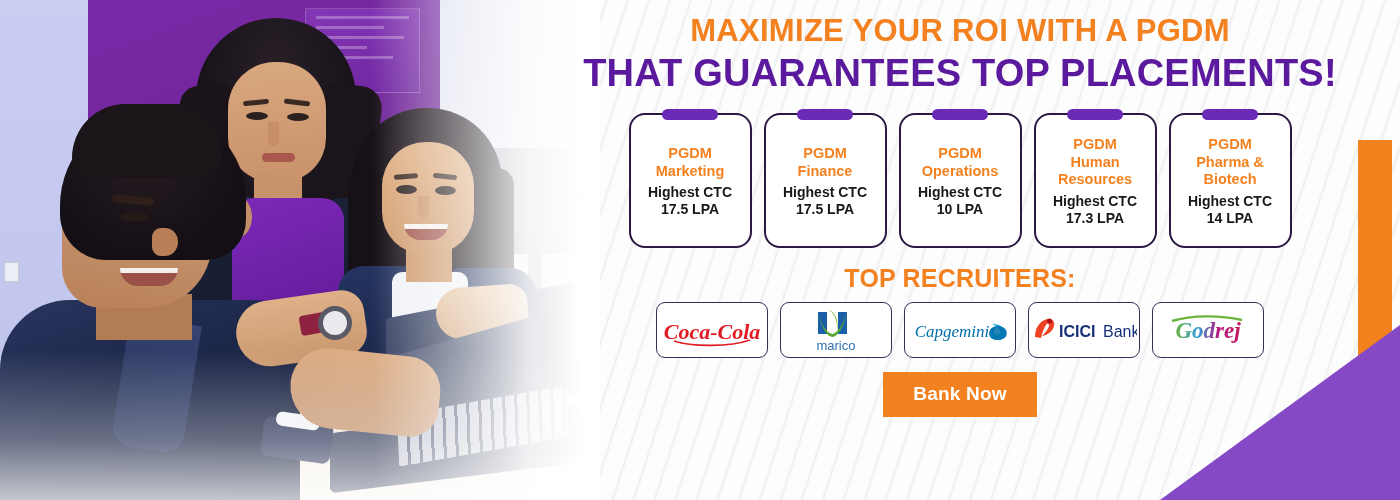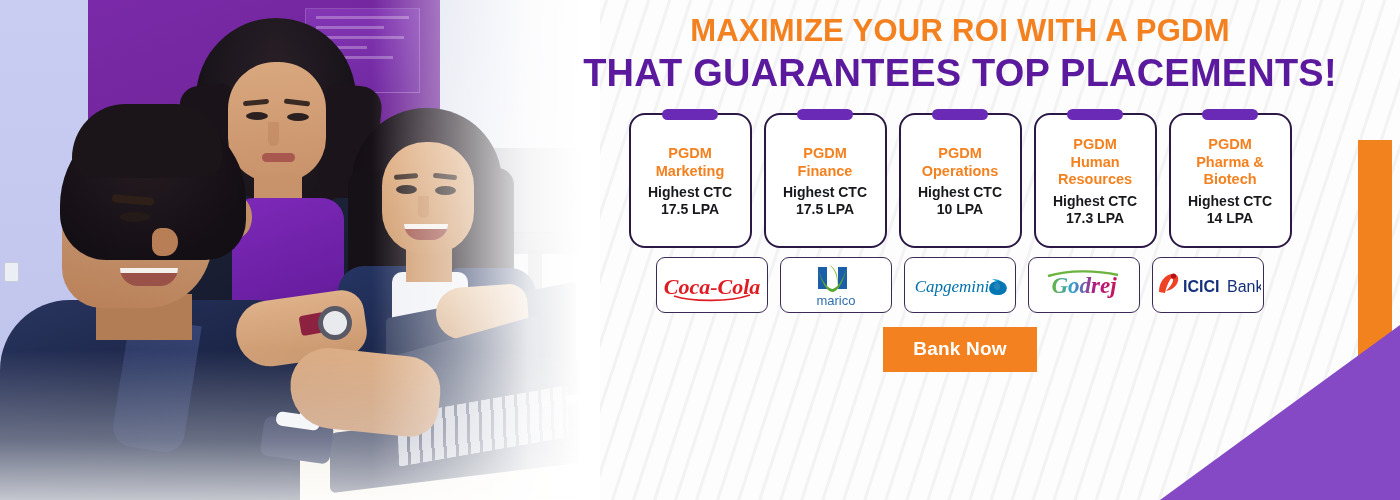--- a/index.html
+++ b/index.html
@@ -440,20 +440,21 @@
           <div>Biotech</div>
         </div>
         <div class="ctc">
           <div>Highest CTC</div>
           <div>14 LPA</div>
         </div>
       </div>
 
     </div>
 
+    <div class="recruiters-title">TOP RECRUITERS:</div>
 
     <div class="logos">
 
       <div class="logo">
         <svg width="100" height="44" viewBox="0 0 100 44">
           <text x="50" y="31" font-family="Liberation Serif, serif" font-size="22" font-style="italic" font-weight="bold" fill="#e11b22" text-anchor="middle">Coca-Cola</text>
           <path d="M12 33 C30 39 68 39 88 32" stroke="#e11b22" stroke-width="1.6" fill="none"></path>
         </svg>
       </div>
 
@@ -465,47 +466,47 @@
           <path d="M41 4 C47 8 50 16 49 26 C51 15 48 7 41 4 Z" fill="#7dbb34"></path>
           <text x="48" y="44" font-family="Liberation Sans, sans-serif" font-size="13" fill="#2f6fae" text-anchor="middle">marico</text>
         </svg>
       </div>
 
       <div class="logo">
         <svg width="104" height="40" viewBox="0 0 104 40">
           <text x="44" y="27" font-family="Liberation Serif, serif" font-size="17" font-style="italic" fill="#0070ad" text-anchor="middle">Capgemini</text>
           <path d="M84 14 C93 14 98 19 98 24 C98 28 94 30 89 30 C83 30 80 26 82 21 C83 18 86 16 89 17 C86 19 85 22 87 24 C89 26 92 25 92 22 C92 18 88 16 84 14 Z" fill="#12a0d7"></path>
           <ellipse cx="90" cy="23" rx="9" ry="7" fill="#0070ad" opacity="0.85"></ellipse>
+        </svg>
+      </div>
+
+      <div class="logo">
+        <svg width="106" height="34" viewBox="0 0 106 34">
+          <path d="M4 24 C4 13 11 6 18 6 C22 6 24 9 23 13 C22 18 17 22 11 23 C15 19 18 15 18 12 C18 10 16 10 15 12 C13 15 11 20 10 25 Z" fill="#ef4123"></path>
+          <circle cx="18.5" cy="8" r="2.6" fill="#b11116"></circle>
+          <text x="28" y="24" font-family="Liberation Sans, sans-serif" font-size="16" font-weight="bold" fill="#16307a">ICICI</text>
+          <text x="72" y="24" font-family="Liberation Sans, sans-serif" font-size="16" fill="#16307a">Bank</text>
         </svg>
       </div>
 
       <div class="logo">
         <svg width="100" height="42" viewBox="0 0 100 42">
           <defs>
             <linearGradient id="godrejGrad" x1="0" y1="0" x2="1" y2="0">
               <stop offset="0%" stop-color="#6cb33f"></stop>
               <stop offset="33%" stop-color="#2f9fd6"></stop>
               <stop offset="66%" stop-color="#b5197f"></stop>
               <stop offset="100%" stop-color="#c2185b"></stop>
             </linearGradient>
           </defs>
           <text x="50" y="29" font-family="Liberation Serif, serif" font-size="23" font-style="italic" font-weight="bold" fill="url(#godrejGrad)" text-anchor="middle">Godrej</text>
           <path d="M14 12 C34 6 62 6 84 11" stroke="#6cb33f" stroke-width="2.4" fill="none"></path>
         </svg>
       </div>
 
-      <div class="logo">
-        <svg width="106" height="34" viewBox="0 0 106 34">
-          <path d="M4 24 C4 13 11 6 18 6 C22 6 24 9 23 13 C22 18 17 22 11 23 C15 19 18 15 18 12 C18 10 16 10 15 12 C13 15 11 20 10 25 Z" fill="#ef4123"></path>
-          <circle cx="18.5" cy="8" r="2.6" fill="#b11116"></circle>
-          <text x="28" y="24" font-family="Liberation Sans, sans-serif" font-size="16" font-weight="bold" fill="#16307a">ICICI</text>
-          <text x="72" y="24" font-family="Liberation Sans, sans-serif" font-size="16" fill="#16307a">Bank</text>
-        </svg>
-      </div>
-
     </div>
 
     <div class="apply-wrap">
       <button class="apply">Bank Now</button>
     </div>
 
   </div>
 </div>
 
 </body></html>

